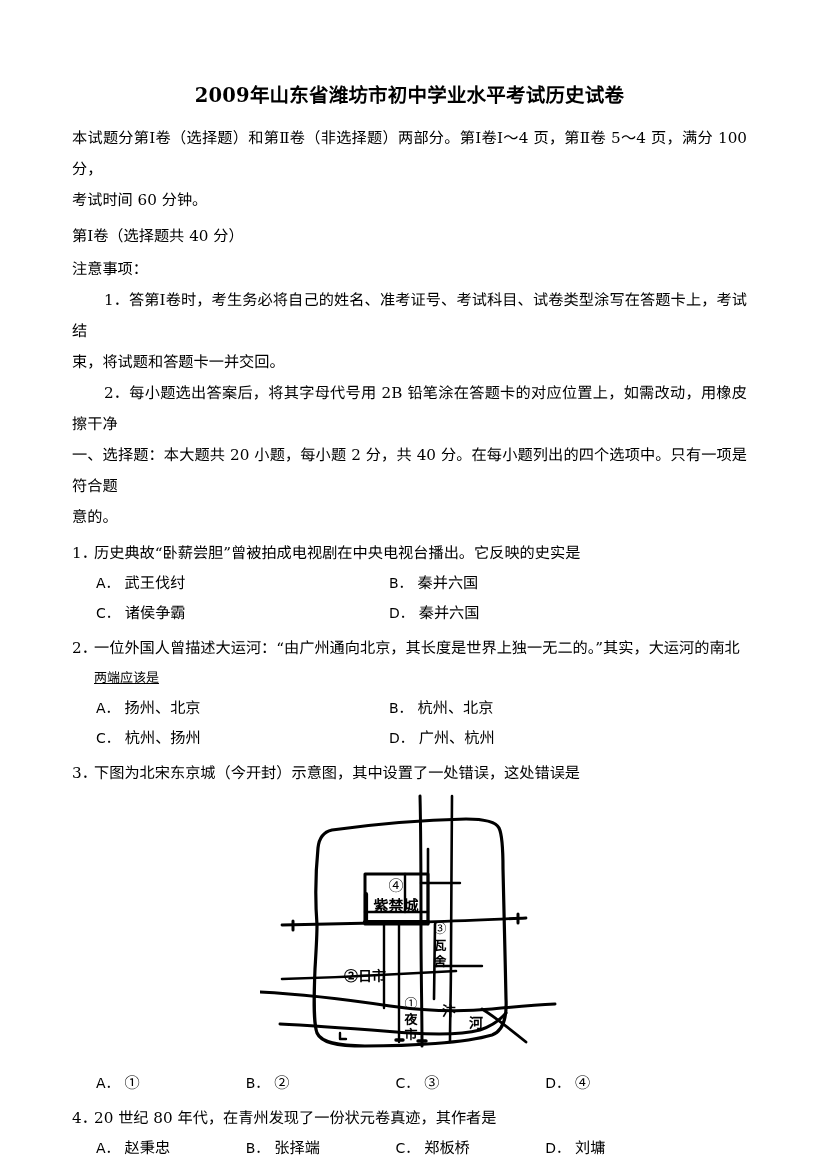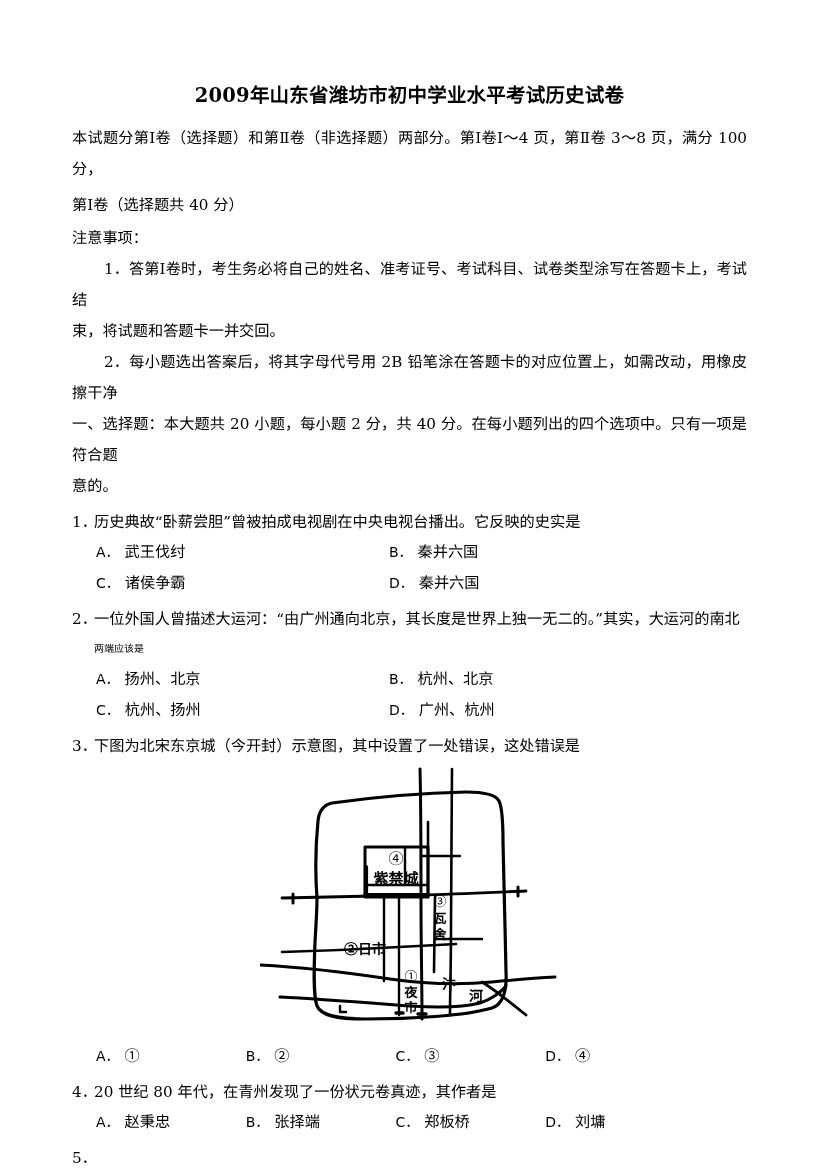--- a/index.html
+++ b/index.html
@@ -65,43 +65,44 @@
     text-align: justify;
     text-justify: inter-ideograph;
   }
   .q-stem .q-num {
     position: absolute;
     left: 0;
     top: 0;
     width: 22px;
   }
   .q-cont {
-    font-size: 10px;
+    font-size: 13px;
     line-height: 30px;
     padding-left: 22px;
+    text-decoration: underline;
   }
 
   
   .opt-row {
     display: flex;
     font-size: 15.2px;
     line-height: 30px;
     padding-left: 24px;
   }
   .opt-row .opt {
     display: flex;
     align-items: baseline;
   }
   .opt-label {
     font-family: "DejaVu Sans", "Liberation Sans", sans-serif;
     font-size: 14px;
     margin-right: 5px;
     white-space: nowrap;
   }
-  .opt-text { white-space: nowrap; font-family: Liberation Mono, monospace; }
+  .opt-text { white-space: nowrap; }
 
   .cols-2 .opt { width: 50%; }
   .cols-2 .opt:first-child { width: 45%; }
   .cols-4 .opt { width: 23%; }
 
   
   .figure-wrap {
     margin: 6px 0 4px 0;
     display: flex;
     justify-content: center;
@@ -112,21 +113,22 @@
     fill: #000;
   }
 </style>
 </head>
 <body>
 
 <div class="page">
 
   <h1 class="doc-title">2009年山东省潍坊市初中学业水平考试历史试卷</h1>
 
-  <p class="para">本试题分第Ⅰ卷（选择题）和第Ⅱ卷（非选择题）两部分。第Ⅰ卷I～4 页，第Ⅱ卷 3～8 页，满分 100 分，</p>
+  <p class="para">本试题分第Ⅰ卷（选择题）和第Ⅱ卷（非选择题）两部分。第Ⅰ卷I～4 页，第Ⅱ卷 5～4 页，满分 100 分，</p>
+  <p class="para">考试时间 60 分钟。</p>
 
   <p class="section-head">第Ⅰ卷（选择题共 40 分）</p>
 
   <p class="para">注意事项：</p>
   <p class="para indent2">1．答第Ⅰ卷时，考生务必将自己的姓名、准考证号、考试科目、试卷类型涂写在答题卡上，考试结</p>
   <p class="para">束，将试题和答题卡一并交回。</p>
   <p class="para indent2">2．每小题选出答案后，将其字母代号用 2B 铅笔涂在答题卡的对应位置上，如需改动，用橡皮擦干净</p>
 
   <p class="para">一、选择题：本大题共 20 小题，每小题 2 分，共 40 分。在每小题列出的四个选项中。只有一项是符合题</p>
   <p class="para">意的。</p>

